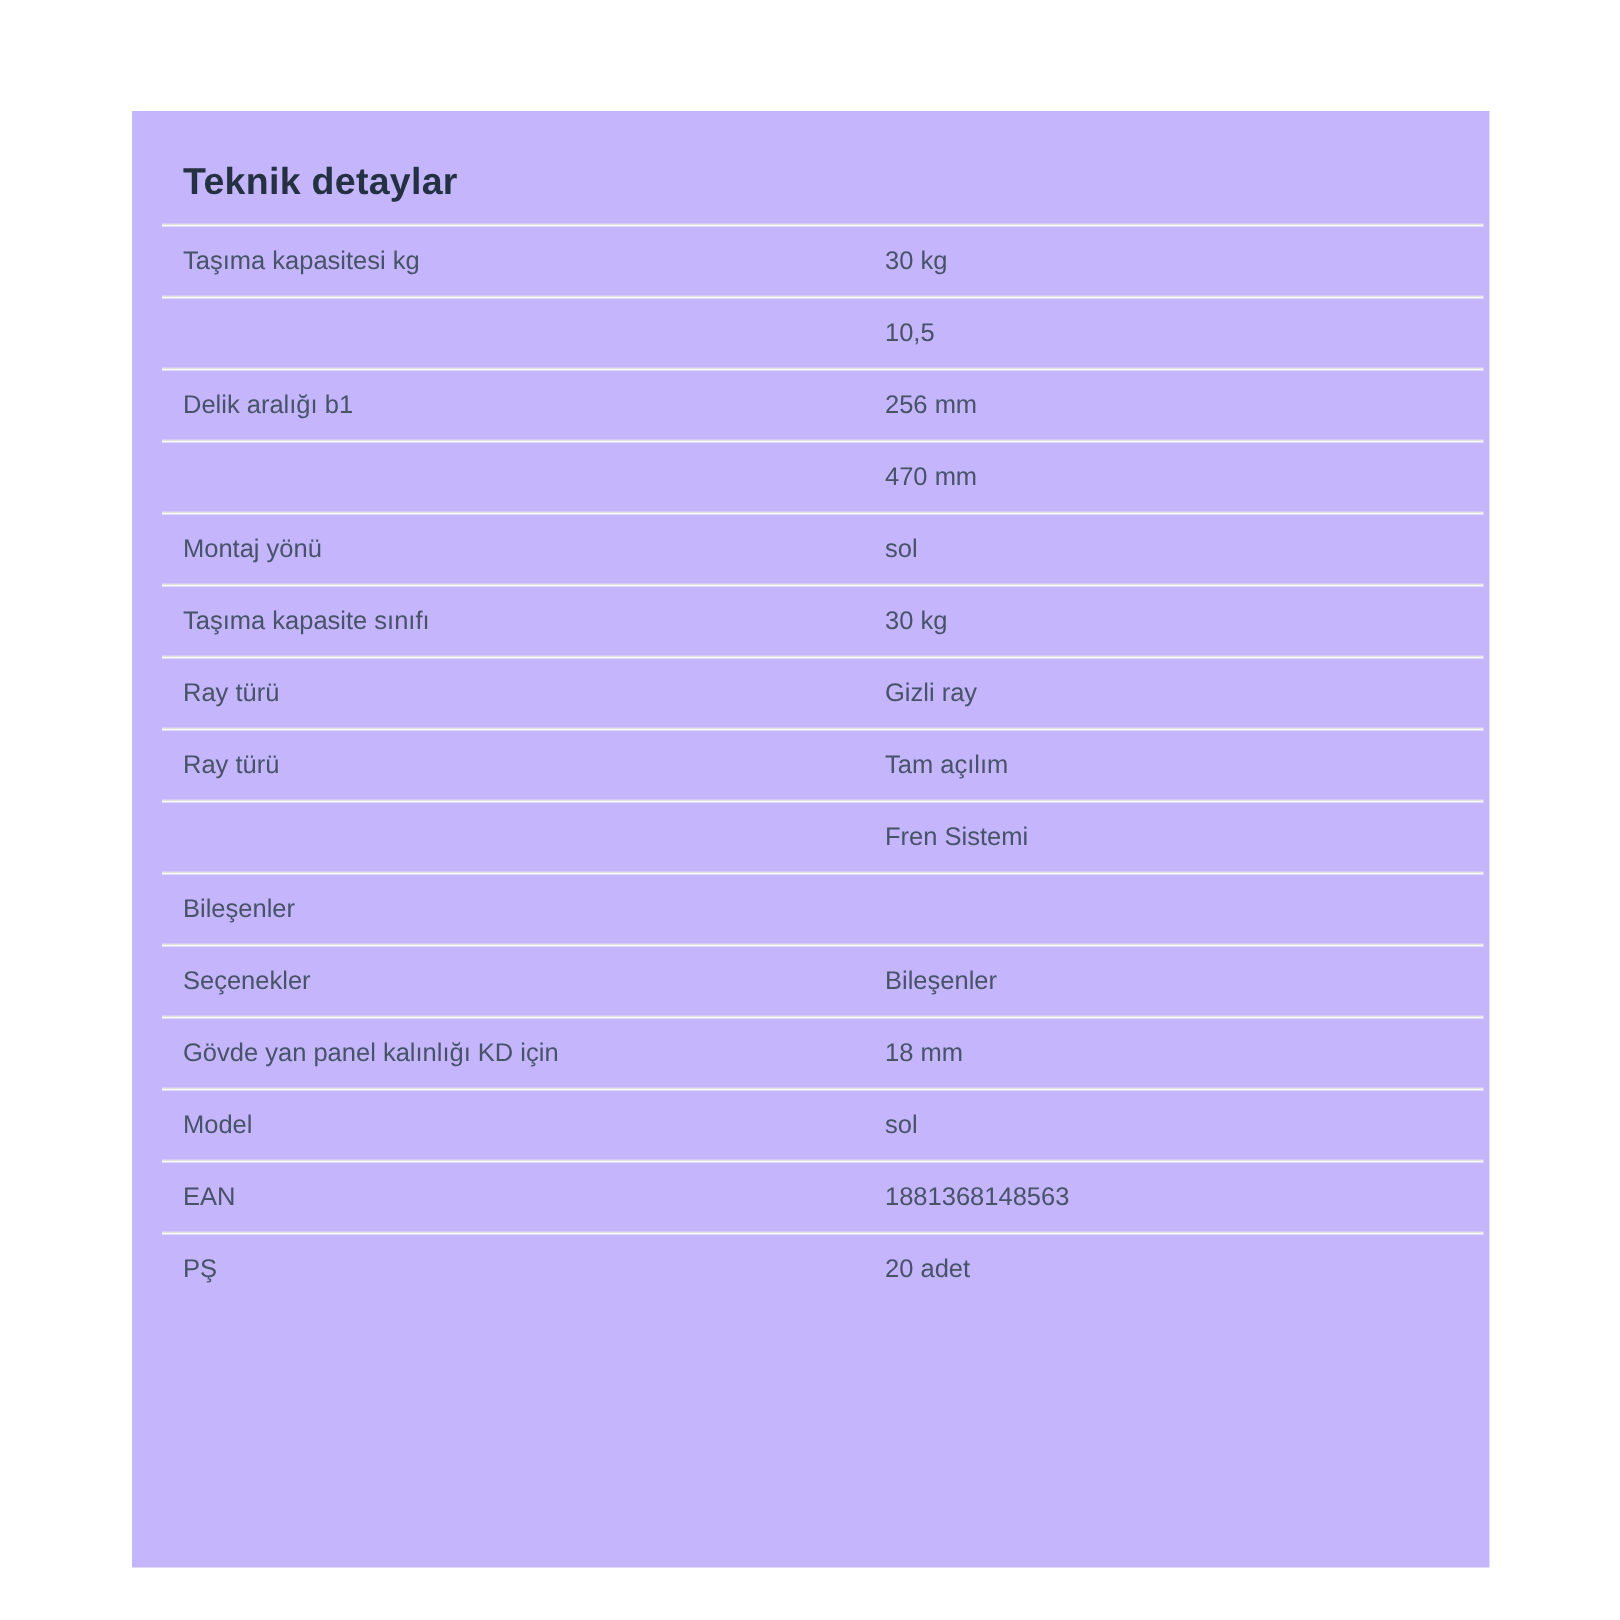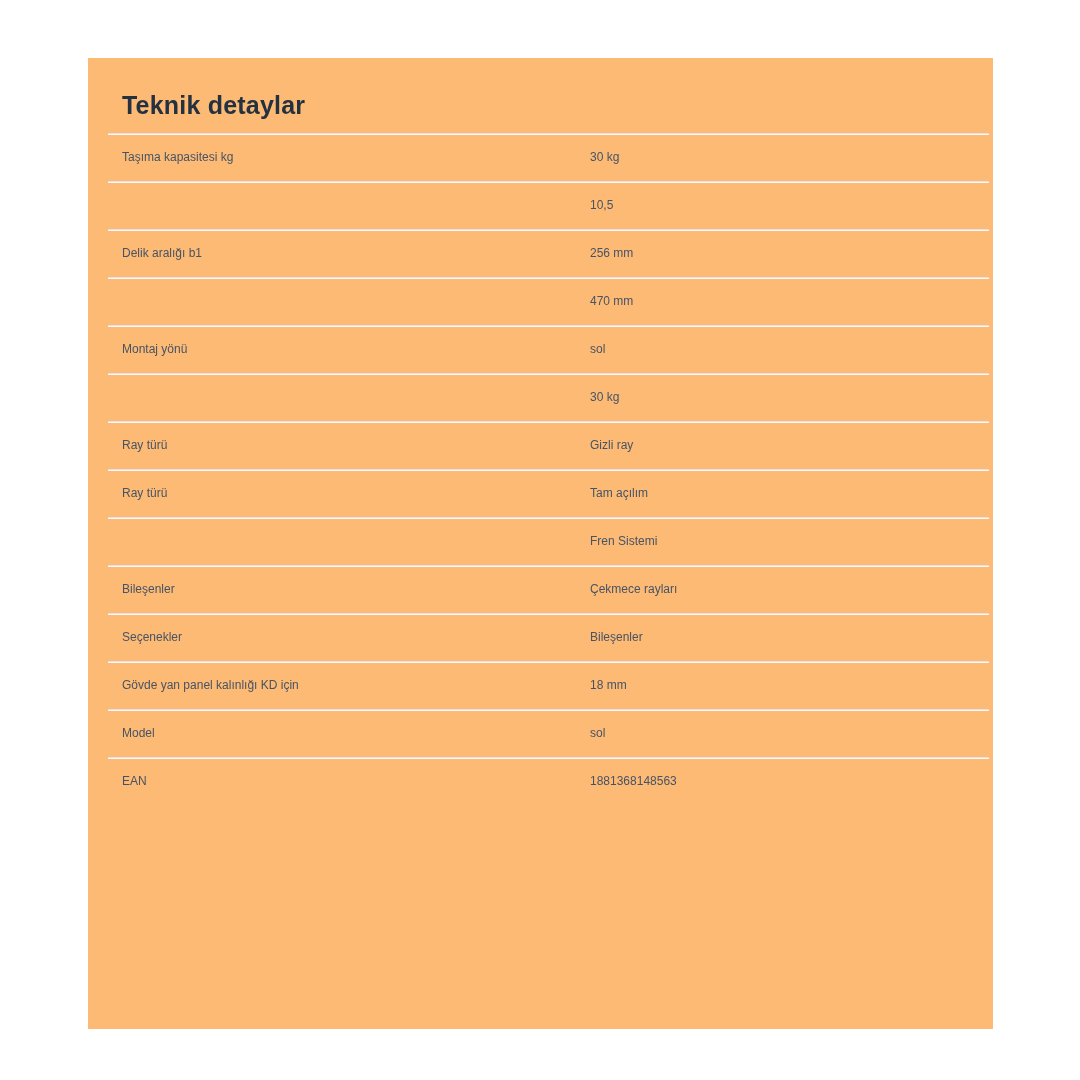--- a/index.html
+++ b/index.html
@@ -5,23 +5,23 @@
   html,body{margin:0;padding:0;}
   body{
     width:1080px;height:1080px;
     background:#ffffff;
     font-family:"Liberation Sans","DejaVu Sans",sans-serif;
     position:relative;
     overflow:hidden;
   }
   .panel{
     position:absolute;
-    left:88px;top:58px;
+    left:88px;top:74px;
     width:905px;height:971px;
-    background:#fdba74;
+    background:#c4b5fd;
   }
   .panel-title{
     position:absolute;
     left:34px;top:12px;
     font-size:25px;
     font-weight:bold;
     color:#243140;
     letter-spacing:.2px;
   }
   .rows{
@@ -32,21 +32,21 @@
     position:relative;
     height:47px;
     border-top:1px solid #e2e2e3;
     box-shadow:inset 0 1px 0 #fafafb;
   }
   .row .label,
   .row .value{
     position:absolute;
     top:0;
     line-height:47px;
-    font-size:12px;
+    font-size:17px;
     color:#475366;
     white-space:nowrap;
   }
   .row .label{left:14px;}
   .row .value{left:482px;}
 </style>
 </head>
 <body>
 
 <div class="panel">
@@ -70,40 +70,40 @@
   <div class="row">
     <span class="value">470 mm</span>
   </div>
 
   <div class="row">
     <span class="label">Montaj yönü</span>
     <span class="value">sol</span>
   </div>
 
   <div class="row">
+    <span class="label">Taşıma kapasite sınıfı</span>
     <span class="value">30 kg</span>
   </div>
 
   <div class="row">
     <span class="label">Ray türü</span>
     <span class="value">Gizli ray</span>
   </div>
 
   <div class="row">
     <span class="label">Ray türü</span>
     <span class="value">Tam açılım</span>
   </div>
 
   <div class="row">
     <span class="value">Fren Sistemi</span>
   </div>
 
   <div class="row">
     <span class="label">Bileşenler</span>
-    <span class="value">Çekmece rayları</span>
   </div>
 
   <div class="row">
     <span class="label">Seçenekler</span>
     <span class="value">Bileşenler</span>
   </div>
 
 
   <div class="row">
     <span class="label">Gövde yan panel kalınlığı KD için</span>
@@ -114,14 +114,18 @@
     <span class="label">Model</span>
     <span class="value">sol</span>
   </div>
 
   <div class="row">
     <span class="label">EAN</span>
     <span class="value">1881368148563</span>
   </div>
 
 
+  <div class="row">
+    <span class="label">PŞ</span>
+    <span class="value">20 adet</span>
+  </div>
 </div>
 </div>
 
 </body></html>

